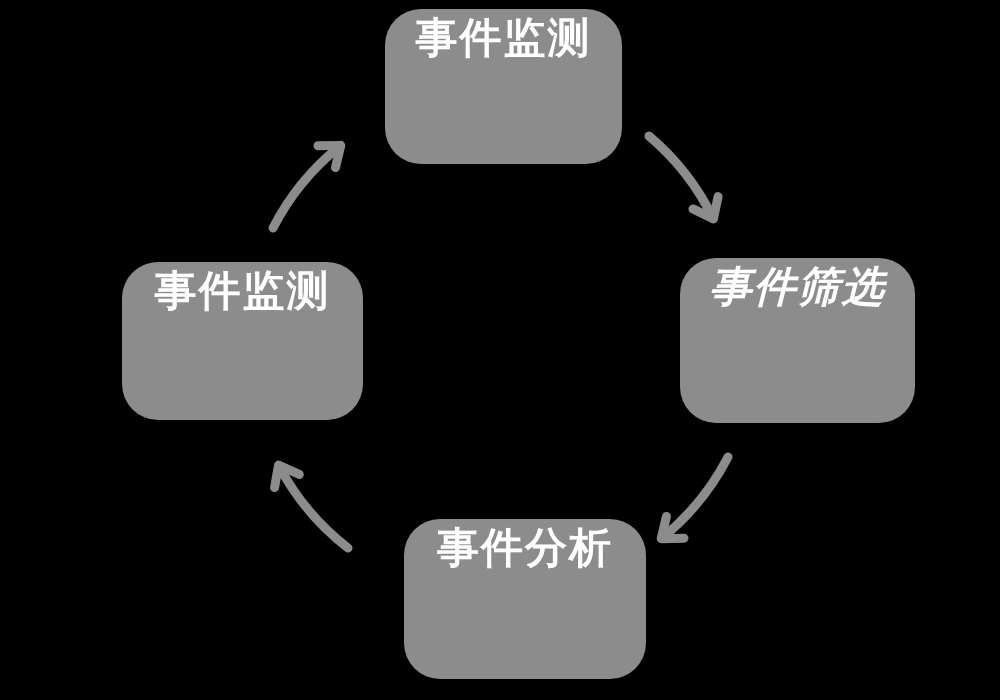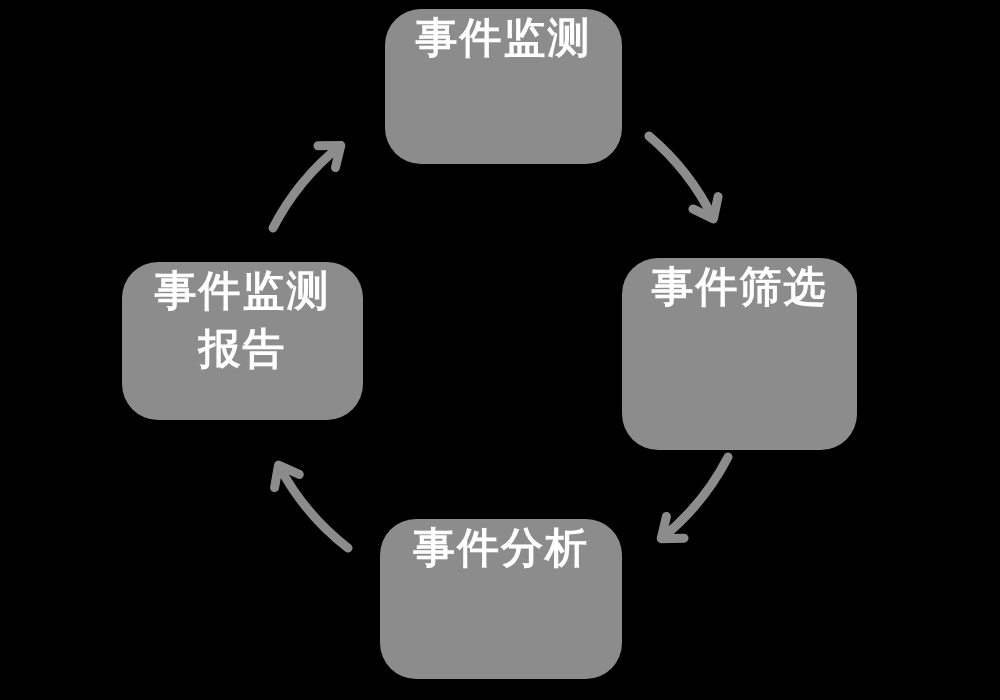--- a/index.html
+++ b/index.html
@@ -39,22 +39,22 @@
   .node .line {
     color: var(--text);
     font-weight: bold;
     font-size: 42px;
     line-height: 58px;
     letter-spacing: 2px;
     white-space: nowrap;
   }
 
   .node-top    { left: 385px; top: 9px;   width: 237px; height: 155px; }
-  .node-right  { left: 622px; top: 258px; width: 235px; height: 192px; }
-  .node-bottom { left: 380px; top: 519px; width: 242px; height: 160px; }
+  .node-right  { left: 680px; top: 258px; width: 235px; height: 165px; font-style: italic; }
+  .node-bottom { left: 404px; top: 519px; width: 242px; height: 160px; }
   .node-left   { left: 122px; top: 262px; width: 241px; height: 158px; }
 </style>
 </head>
 <body>
 
 <div class="stage">
 
   <svg class="arrows" viewBox="0 0 1000 700" aria-hidden="true">
     <defs>
       <marker id="vhead" markerUnits="userSpaceOnUse" markerWidth="48" markerHeight="48" viewBox="-24 -24 48 48" refX="1" refY="0" orient="auto">
@@ -74,16 +74,15 @@
   <div class="node node-right">
     <div class="line">事件筛选</div>
   </div>
 
   <div class="node node-bottom">
     <div class="line">事件分析</div>
   </div>
 
   <div class="node node-left">
     <div class="line">事件监测</div>
-    <div class="line">报告</div>
   </div>
 
 </div>
 
 </body></html>

